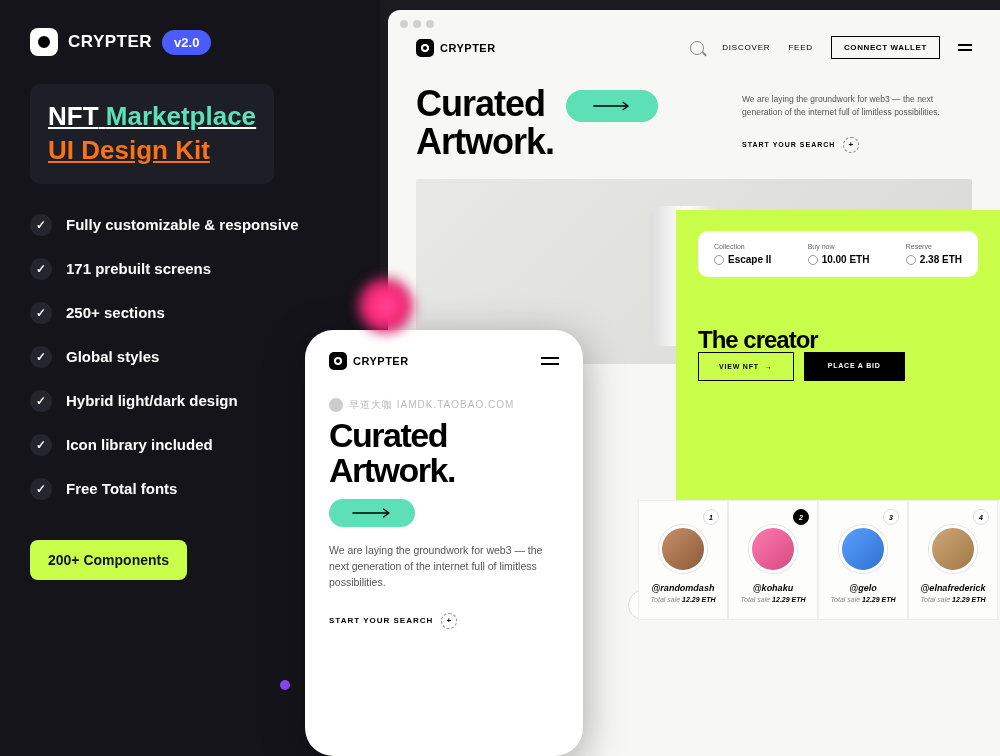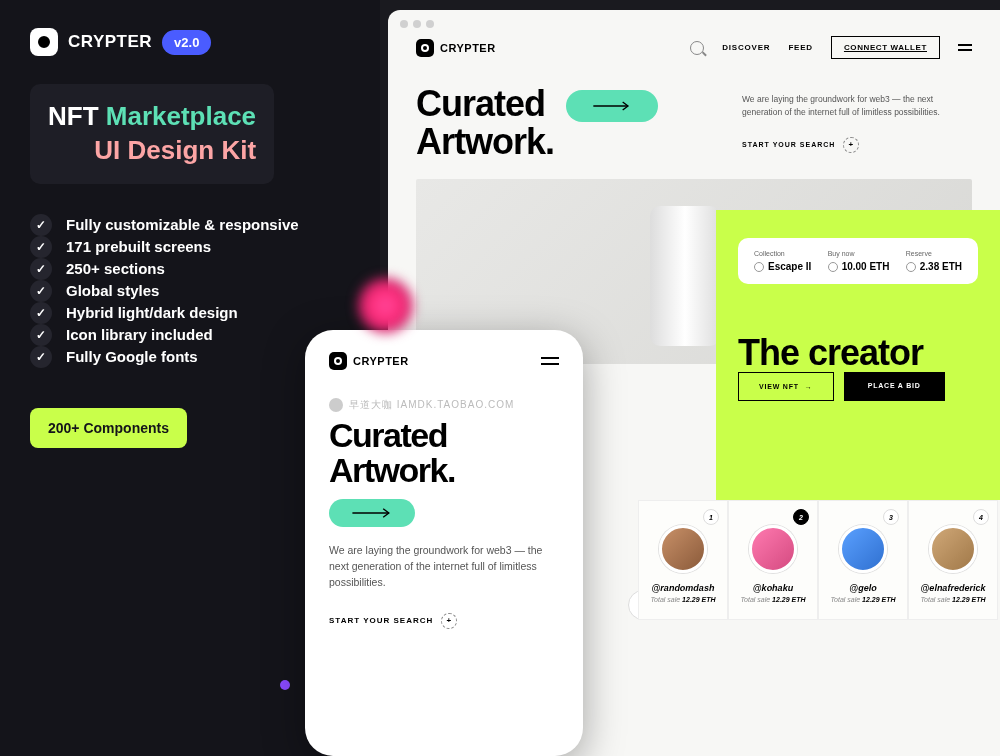--- a/index.html
+++ b/index.html
@@ -7,26 +7,26 @@
 
 
 .left-panel { position: absolute; left: 0; top: 0; width: 380px; height: 756px; background: #14141a; padding: 28px 30px; color: #fff; }
 .brand-row { display: flex; align-items: center; gap: 10px; margin-bottom: 28px; }
 .brand-logo { width: 28px; height: 28px; background: #fff; border-radius: 8px; display: flex; align-items: center; justify-content: center; }
 .brand-logo-inner { width: 12px; height: 12px; background: #000; border-radius: 50%; border: 3px solid #000; }
 .brand-name { font-size: 17px; font-weight: 800; letter-spacing: 0.5px; }
 .version-badge { background: #4a5cff; border-radius: 14px; padding: 5px 12px; font-size: 13px; font-weight: 700; }
 
 .tagline-box { background: #1e1e26; border-radius: 10px; padding: 16px 18px; margin-bottom: 30px; display: inline-block; }
-.tagline-box .line { font-size: 26px; font-weight: 800; line-height: 1.3; }
+.tagline-box .line { font-size: 26px; font-weight: 800; line-height: 1.3; text-decoration: underline; }
 .tagline-box .nft { color: #fff; }
 .tagline-box .marketplace { color: #5de0b5; }
-.tagline-box .uikit { color: #fca5a5; text-align: right; }
-
-.features { list-style: none; display: flex; flex-direction: column; margin-bottom: 40px; }
+.tagline-box .uikit { color: #f97316; }
+
+.features { list-style: none; display: flex; flex-direction: column; gap: 22px; margin-bottom: 40px; }
 .features li { display: flex; align-items: center; gap: 14px; font-size: 15px; font-weight: 600; }
 .check { width: 22px; height: 22px; border-radius: 50%; background: #25252e; display: flex; align-items: center; justify-content: center; flex-shrink: 0; }
 .check::after { content: "✓"; font-size: 12px; color: #fff; font-weight: 700; }
 
 .components-badge { background: #c9ff4a; color: #14141a; border-radius: 8px; padding: 12px 18px; font-size: 14px; font-weight: 800; display: inline-block; }
 
 .glow-orb { position: absolute; width: 55px; height: 55px; border-radius: 50%; background: radial-gradient(circle, #ff4a9e 0%, #ff2d7a 40%, #8a1050 100%); filter: blur(6px); left: 358px; top: 278px; z-index: 50; }
 .small-orb { position: absolute; width: 10px; height: 10px; border-radius: 50%; background: #8a4aff; left: 280px; top: 680px; }
 
 
@@ -36,22 +36,22 @@
 
 .dtop-nav { display: flex; align-items: center; justify-content: space-between; padding: 26px 28px 18px 28px; }
 .dtop-brand { display: flex; align-items: center; gap: 6px; }
 .dtop-logo { width: 18px; height: 18px; background: #000; border-radius: 5px; position: relative; }
 .dtop-logo::after { content: ""; position: absolute; inset: 5px; border-radius: 50%; background: #fff; }
 .dtop-logo::before { content: ""; position: absolute; inset: 7px; border-radius: 50%; background: #000; z-index: 1; }
 .dtop-brand-name { font-size: 11px; font-weight: 800; letter-spacing: 0.5px; color: #000; }
 .dtop-nav-right { display: flex; align-items: center; gap: 18px; }
 .search-icon { width: 14px; height: 14px; border: 1.5px solid #888; border-radius: 50%; position: relative; }
 .search-icon::after { content: ""; position: absolute; width: 5px; height: 1.5px; background: #888; transform: rotate(45deg); right: -4px; bottom: -1px; }
-.nav-link { font-size: 8px; font-weight: 700; letter-spacing: 0.8px; color: #000; }
-.connect-btn { border: 1.5px solid #000; padding: 6px 12px; font-size: 8px; font-weight: 700; letter-spacing: 0.6px; text-decoration: underline; }
+.nav-link { font-size: 8px; font-weight: 400; letter-spacing: 0.8px; color: #000; }
+.connect-btn { border: 1.5px solid #000; padding: 6px 12px; font-size: 8px; font-weight: 700; letter-spacing: 0.6px; }
 .menu-icon { display: flex; flex-direction: column; gap: 3px; }
 .menu-icon span { width: 14px; height: 2px; background: #000; }
 
 .hero { padding: 8px 28px 18px 28px; display: flex; gap: 30px; }
 .hero-left { flex: 1; }
 .hero-title { font-size: 36px; font-weight: 900; color: #000; line-height: 1.05; letter-spacing: -1px; }
 .arrow-pill { display: inline-flex; background: #5de0b5; border-radius: 30px; padding: 10px 26px; margin-left: 12px; vertical-align: middle; }
 .arrow-pill svg { width: 40px; height: 12px; }
 .hero-right { width: 230px; padding-top: 8px; }
 .hero-sub { font-size: 8.5px; color: #555; line-height: 1.5; margin-bottom: 18px; }
@@ -62,27 +62,27 @@
 .cylinder { position: absolute; left: 42%; top: 15%; width: 70px; height: 140px; background: linear-gradient(90deg, #ddd, #fff, #ddd); border-radius: 10px; }
 .balls { position: absolute; right: 15%; top: 30%; }
 .ball { position: absolute; border-radius: 50%; }
 .ball.w1 { width: 22px; height: 22px; background: #fff; left: 0; top: 0; }
 .ball.o1 { width: 16px; height: 16px; background: #ff7a2e; left: 25px; top: 10px; }
 .ball.w2 { width: 14px; height: 14px; background: #fff; left: 12px; top: 28px; }
 .ball.o2 { width: 12px; height: 12px; background: #ff7a2e; left: 35px; top: 32px; }
 .ball.w3 { width: 18px; height: 18px; background: #fff; left: -10px; top: 35px; }
 
 
-.green-section { position: absolute; right: 0; top: 200px; width: 284px; height: 290px; background: #c9ff4a; padding: 28px 22px; }
+.green-section { position: absolute; right: 0; top: 200px; width: 324px; height: 290px; background: #c9ff4a; padding: 21px 22px; }
 .info-card { background: #fff; border-radius: 10px; padding: 12px 16px; display: flex; justify-content: space-between; margin-bottom: 50px; }
 .info-col { display: flex; flex-direction: column; gap: 4px; }
 .info-label { font-size: 7px; color: #666; }
 .info-value { font-size: 10px; font-weight: 800; color: #000; display: flex; align-items: center; gap: 4px; }
 .info-value::before { content: ""; width: 8px; height: 8px; border: 1px solid #999; border-radius: 50%; }
-.creator-heading { font-size: 36px; font-weight: 900; color: #000; line-height: 1.05; letter-spacing: -1px; }
+.creator-heading { font-size: 24px; font-weight: 900; color: #000; line-height: 1.05; letter-spacing: -1px; }
 .green-btns { display: flex; gap: 10px; }
 .btn-outline { border: 1.5px solid #000; padding: 10px 20px; font-size: 7px; font-weight: 800; letter-spacing: 0.8px; display: flex; align-items: center; gap: 6px; }
 .btn-dark { background: #000; color: #fff; padding: 10px 24px; font-size: 7px; font-weight: 800; letter-spacing: 0.8px; }
 
 
 .creators { position: absolute; left: 250px; top: 490px; right: 2px; display: flex; font-style: italic; }
 .creator-card { flex: 1; background: #fdfdfb; border: 1px solid #eee; padding: 24px 10px 16px; text-align: center; position: relative; }
 .creator-num { position: absolute; right: 8px; top: 8px; width: 16px; height: 16px; border-radius: 50%; background: #fff; border: 1px solid #ddd; font-size: 7px; display: flex; align-items: center; justify-content: center; font-weight: 700; }
 .creator-num.dark { background: #000; color: #fff; border-color: #000; }
 .avatar { width: 48px; height: 48px; border-radius: 50%; margin: 0 auto 10px; border: 3px solid #fff; box-shadow: 0 0 0 1px #e0e0e0; }
@@ -147,21 +147,21 @@
     <li>
         <span class="check"></span>
         <span>Hybrid light/dark design</span>
       </li>
     <li>
         <span class="check"></span>
         <span>Icon library included</span>
       </li>
     <li>
         <span class="check"></span>
-        <span>Fully Google fonts</span>
+        <span>Free Total fonts</span>
       </li>
   </ul>
 
   <div class="components-badge">200+ Components</div>
 </div>
 
 <div class="glow-orb"></div>
 <div class="small-orb"></div>
 
 <div class="desktop">

